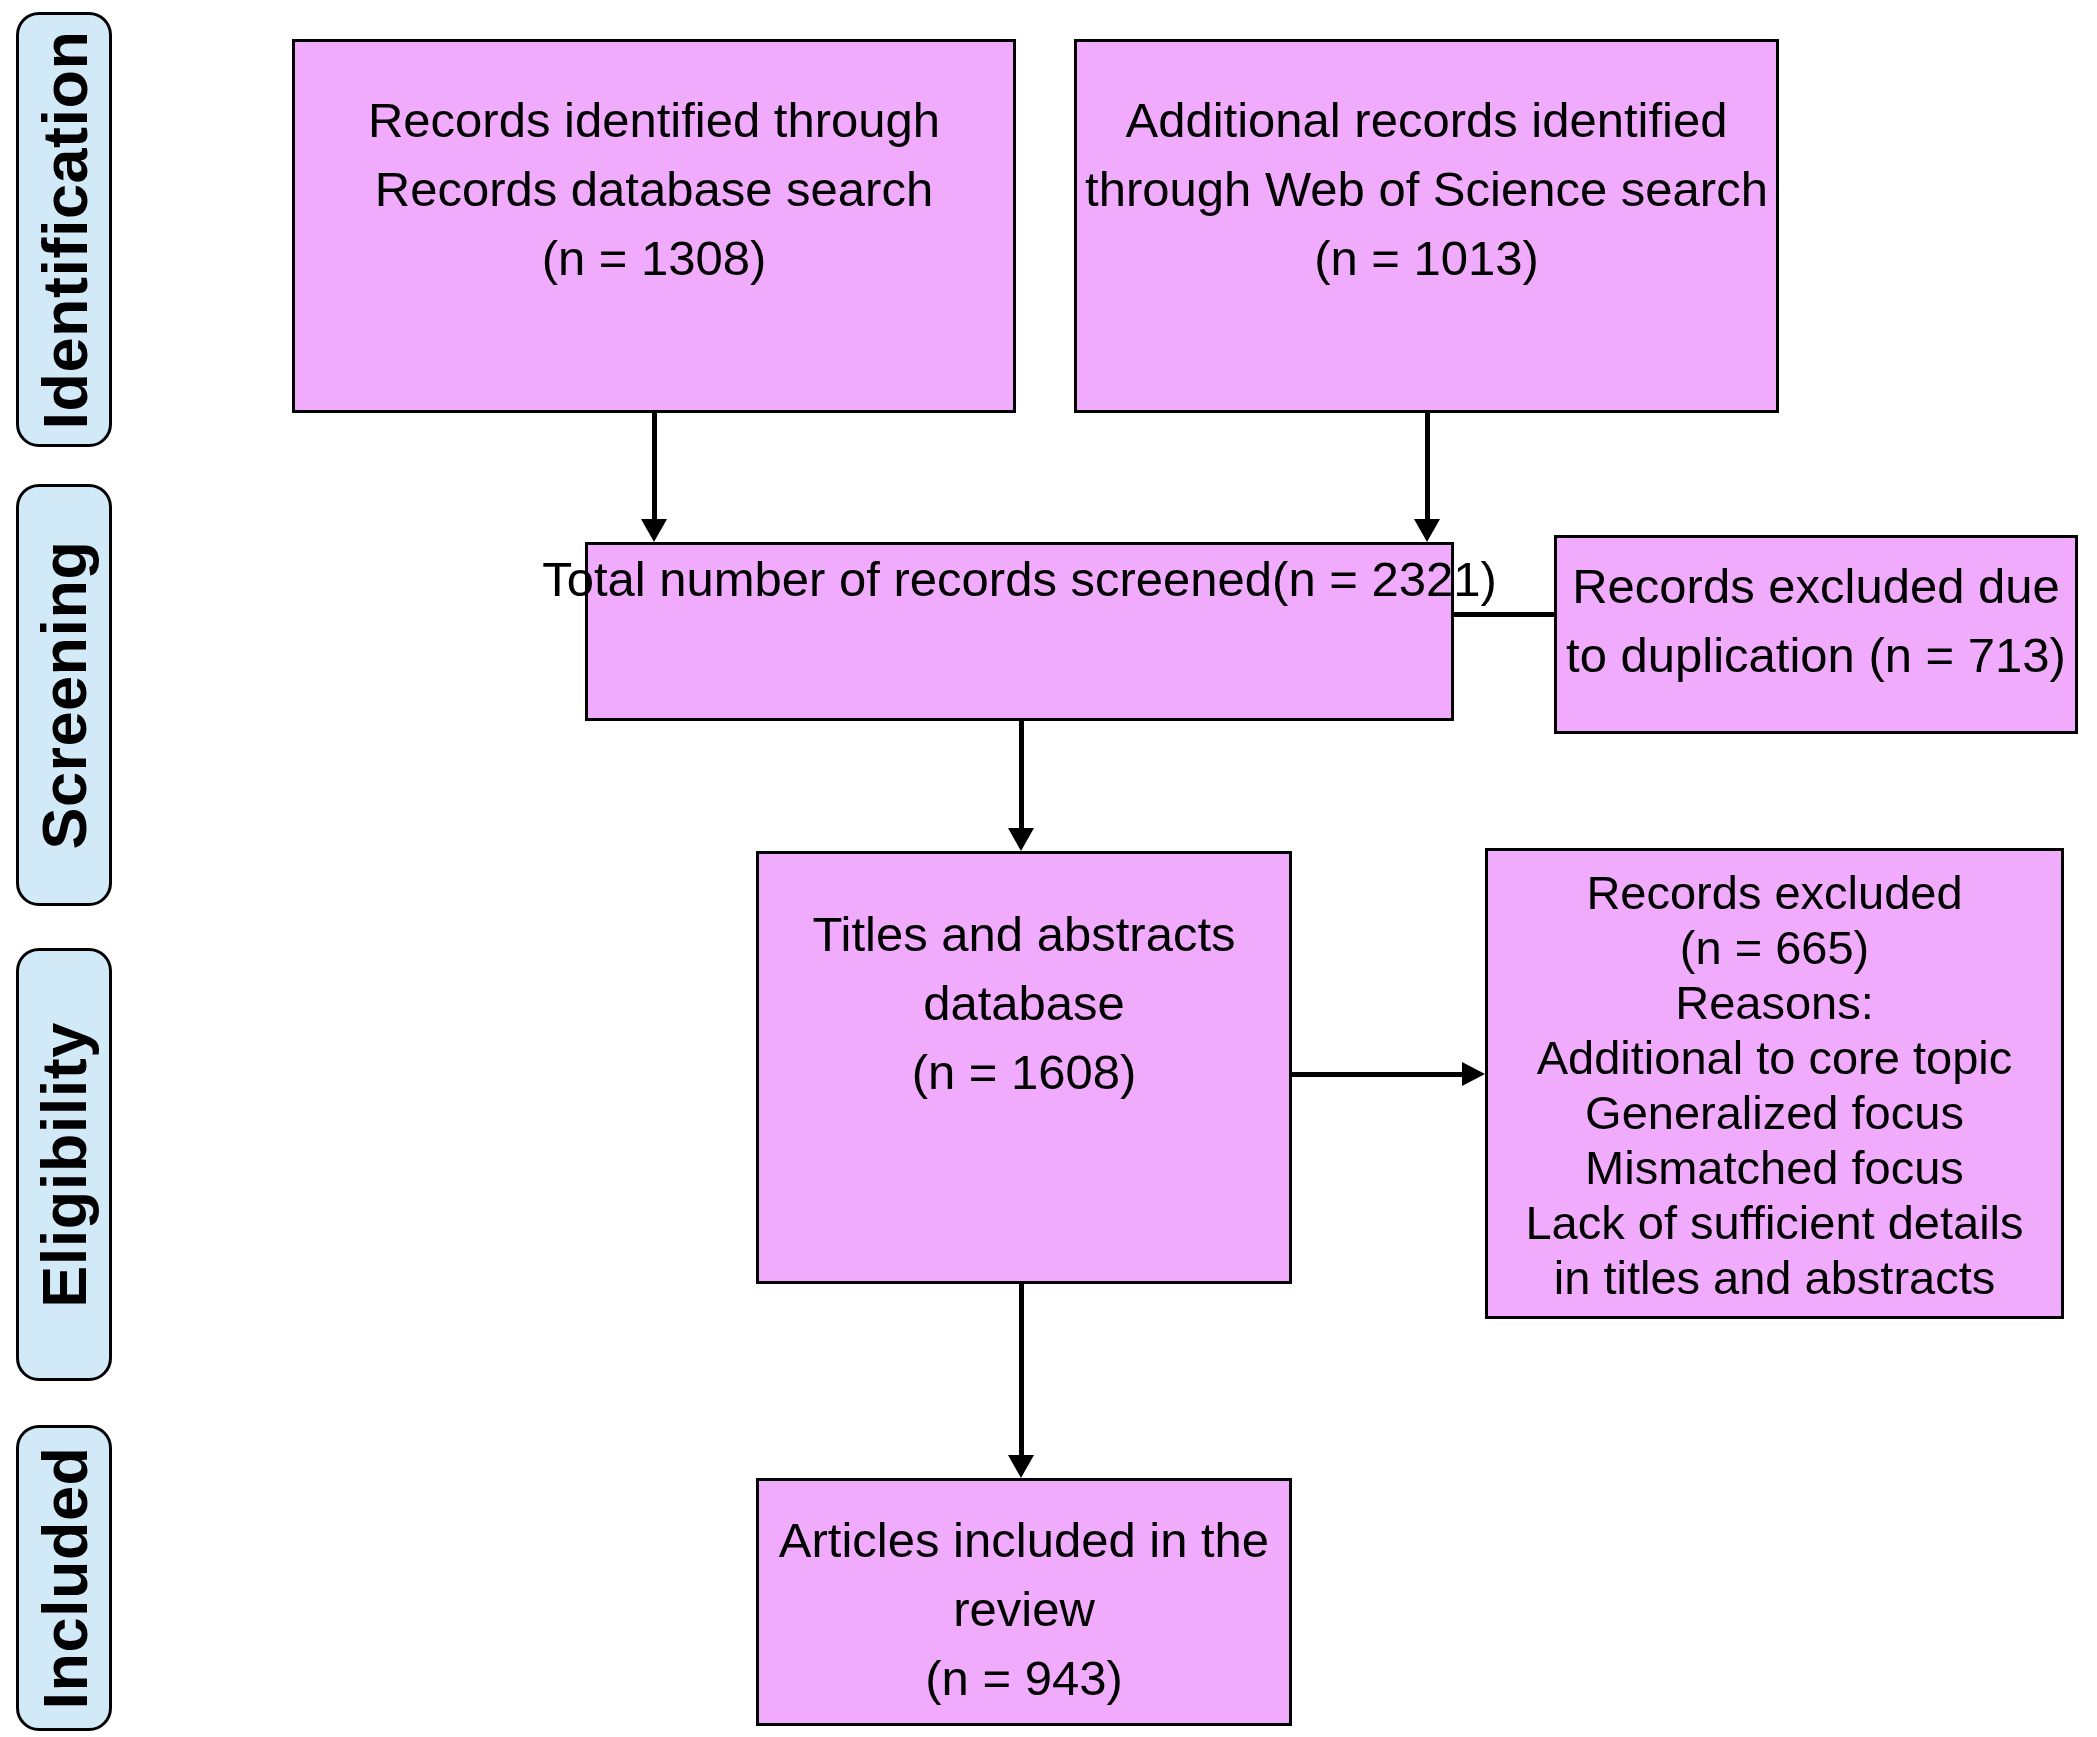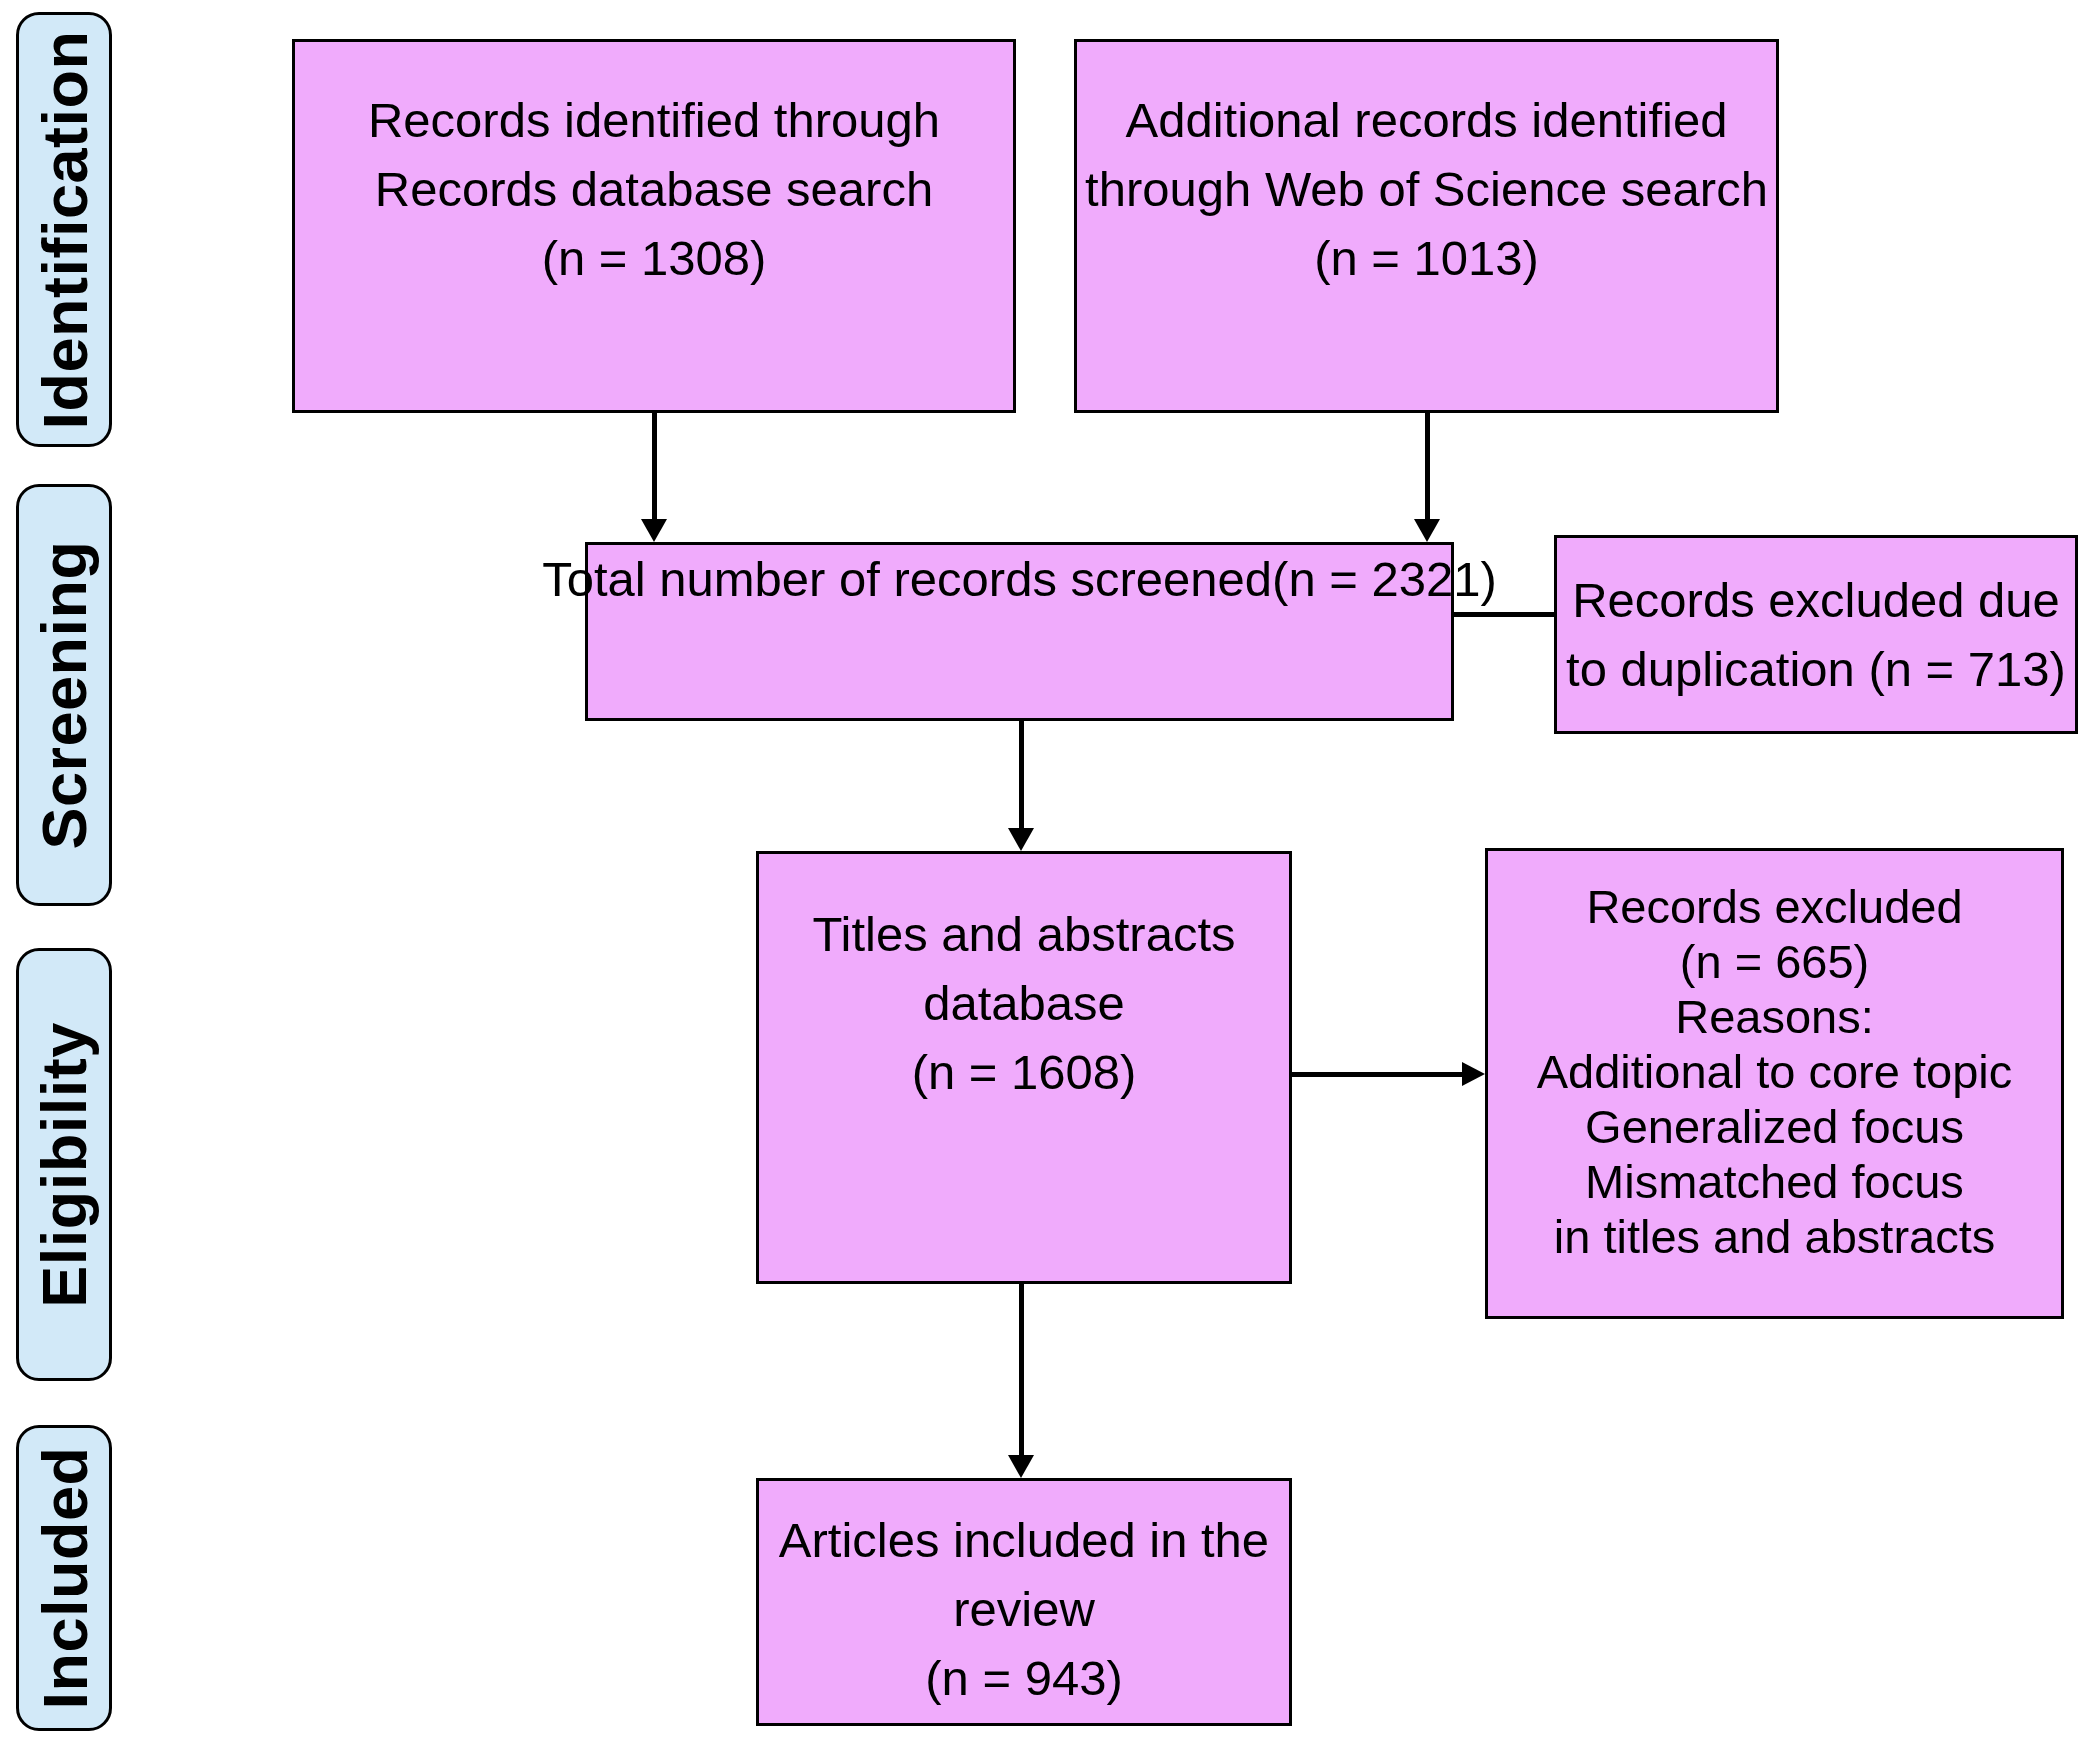--- a/index.html
+++ b/index.html
@@ -48,21 +48,21 @@
     font-size: 49px;
     line-height: 69px;
     white-space: nowrap;
   }
   .box.reasons .line {
     font-size: 47px;
     line-height: 55px;
   }
   .pad-top-90  { padding-top: 44px; }
   .pad-top-95  { padding-top: 46px; }
-  .pad-top-40  { padding-top: 28px; }
+  .pad-top-40  { padding-top: 14px; }
   .pad-top-30  { padding-top: 25px; }
   .v-center {
     display: flex;
     flex-direction: row;
     justify-content: center;
   }
   
   .shaft-v {
     position: absolute;
     width: 4.9px;
@@ -136,20 +136,21 @@
     <div class="line">(n = 1608)</div>
   </div>
 
   <div class="box reasons pad-top-40" style="left:1485px; top:848px; width:579px; height:471px;">
     <div class="line">Records excluded</div>
     <div class="line">(n = 665)</div>
     <div class="line">Reasons:</div>
     <div class="line">Additional to core topic</div>
     <div class="line">Generalized focus</div>
     <div class="line">Mismatched focus</div>
+    <div class="line">Lack of sufficient details</div>
     <div class="line">in titles and abstracts</div>
   </div>
 
   <div class="box pad-top-30" style="left:756px; top:1478px; width:536px; height:248px;">
     <div class="line">Articles included in the</div>
     <div class="line">review</div>
     <div class="line">(n = 943)</div>
   </div>
 
   <div class="shaft-v" style="left:652px; top:413px; height:107px;"></div>

